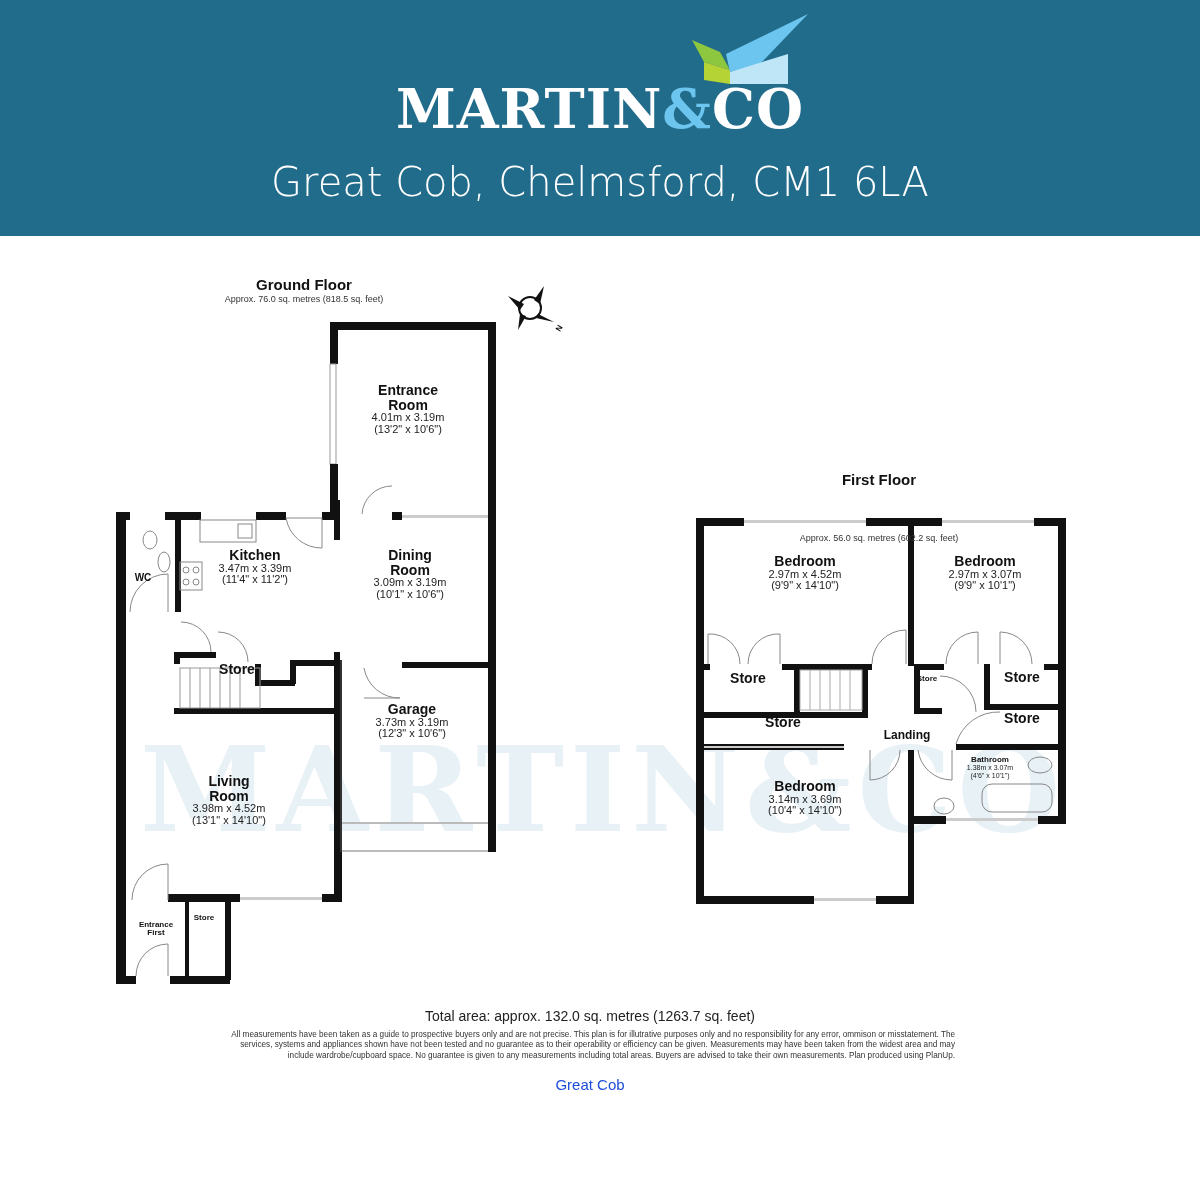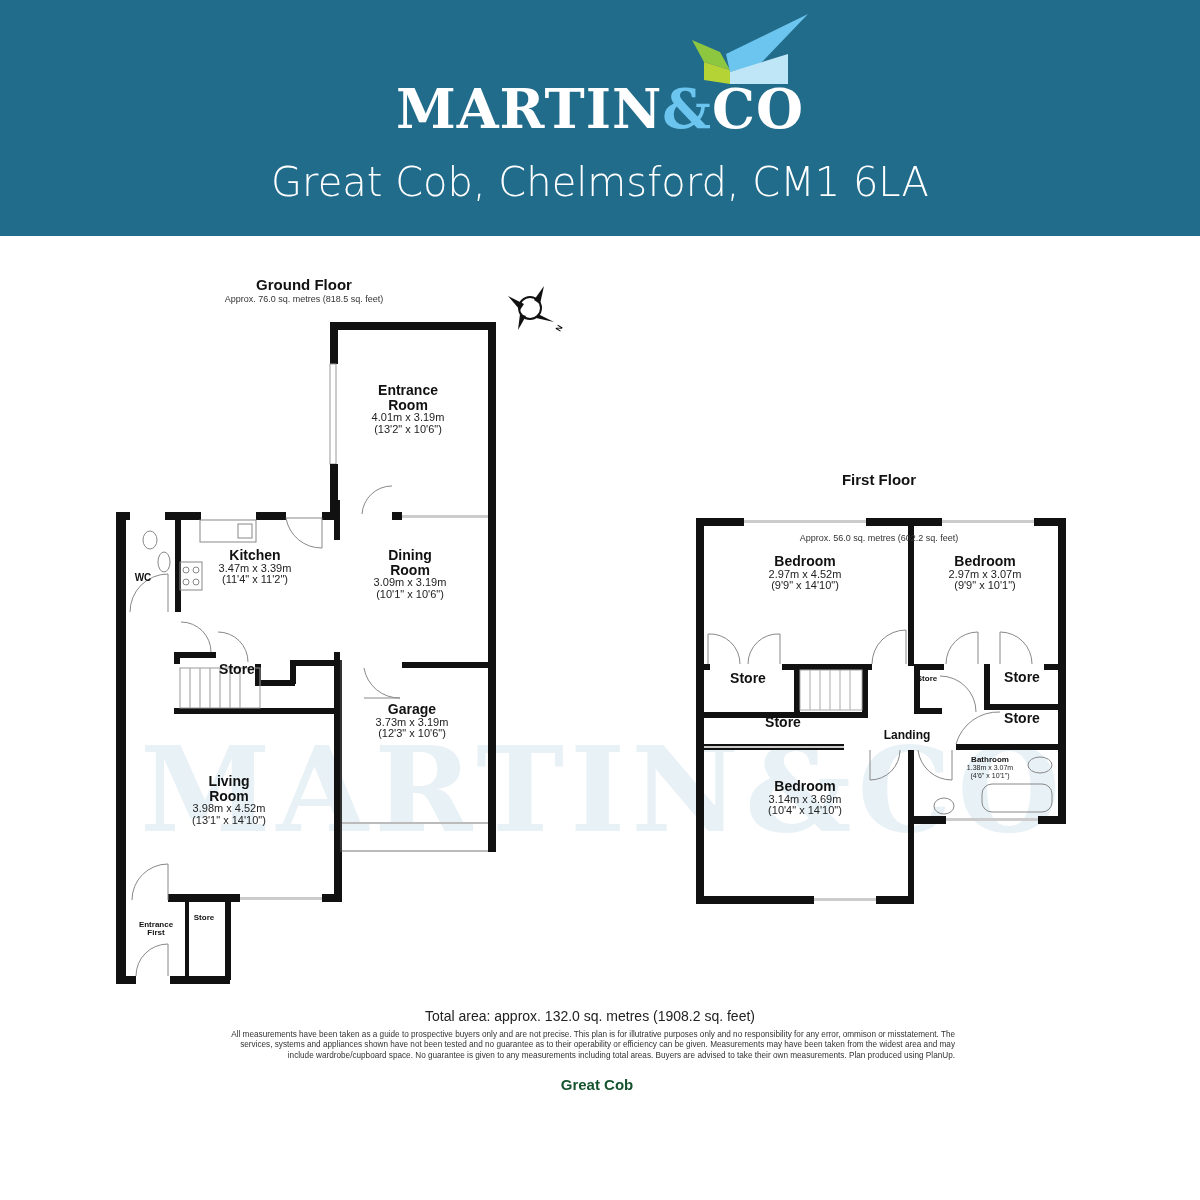--- a/index.html
+++ b/index.html
@@ -12,21 +12,21 @@
   .floor-title { position: absolute; font-weight: bold; font-size: 15px; color: #111; text-align: center; }
   .floor-sub { position: absolute; font-size: 9px; color: #333; text-align: center; }
   .room-label { position: absolute; text-align: center; color: #111; line-height: 1.05; transform: translateX(-50%); white-space: nowrap; }
   .room-label .name { font-weight: bold; font-size: 14px; display: block; }
   .room-label .dim { font-size: 11px; display: block; color: #222; }
   .room-label.small .name { font-size: 10px; }
   .room-label.tiny .name { font-size: 8px; }
   .room-label.tiny .dim { font-size: 7px; }
   .footer-total { position: absolute; left: 0; width: 1180px; top: 1008px; text-align: center; font-size: 14px; color: #222; }
   .footer-disclaimer { position: absolute; left: 225px; width: 730px; top: 1030px; text-align: right; font-size: 8.2px; color: #333; line-height: 1.25; }
-  .footer-name { position: absolute; left: 7px; width: 1180px; top: 1076px; text-align: center; font-size: 15px; font-weight: bold; color: #14532d; }
+  .footer-name { position: absolute; left: 0; width: 1180px; top: 1076px; text-align: center; font-size: 15px; font-weight: normal; color: #1d4ed8; }
   .watermark { position: absolute; left: 140px; top: 720px; font-family: "DejaVu Serif", serif; font-weight: bold; font-size: 118px; color: #e8f1f6; letter-spacing: 6px; white-space: nowrap; }
 </style>
 </head>
 <body>
 
 <div class="banner">
   <svg class="logo-mark" viewBox="0 0 120 75">
     <polygon points="2,28 30,40 40,58 14,50" fill="#8dc63f"></polygon>
     <polygon points="14,50 40,58 40,72 14,68" fill="#b5d334"></polygon>
     <polygon points="36,42 118,2 70,52 40,60" fill="#6cc5ee"></polygon>
@@ -272,15 +272,15 @@
   <span class="name">Bathroom</span>
   <span class="dim">1.38m x 3.07m</span>
   <span class="dim">(4'6" x 10'1")</span>
 </div>
 <div class="room-label" style="left:805px;top:779px;">
   <span class="name">Bedroom</span>
   <span class="dim">3.14m x 3.69m</span>
   <span class="dim">(10'4" x 14'10")</span>
 </div>
 
-<div class="footer-total">Total area: approx. 132.0 sq. metres (1908.2 sq. feet)</div>
+<div class="footer-total">Total area: approx. 132.0 sq. metres (1263.7 sq. feet)</div>
 <div class="footer-disclaimer">All measurements have been taken as a guide to prospective buyers only and are not precise. This plan is for illutrative purposes only and no responsibility for any error, ommison or misstatement. The services, systems and appliances shown have not been tested and no guarantee as to their operability or efficiency can be given. Measurements may have been taken from the widest area and may include wardrobe/cupboard space. No guarantee is given to any measurements including total areas. Buyers are advised to take their own measurements. Plan produced using PlanUp.</div>
 <div class="footer-name">Great Cob</div>
 
 </body></html>

